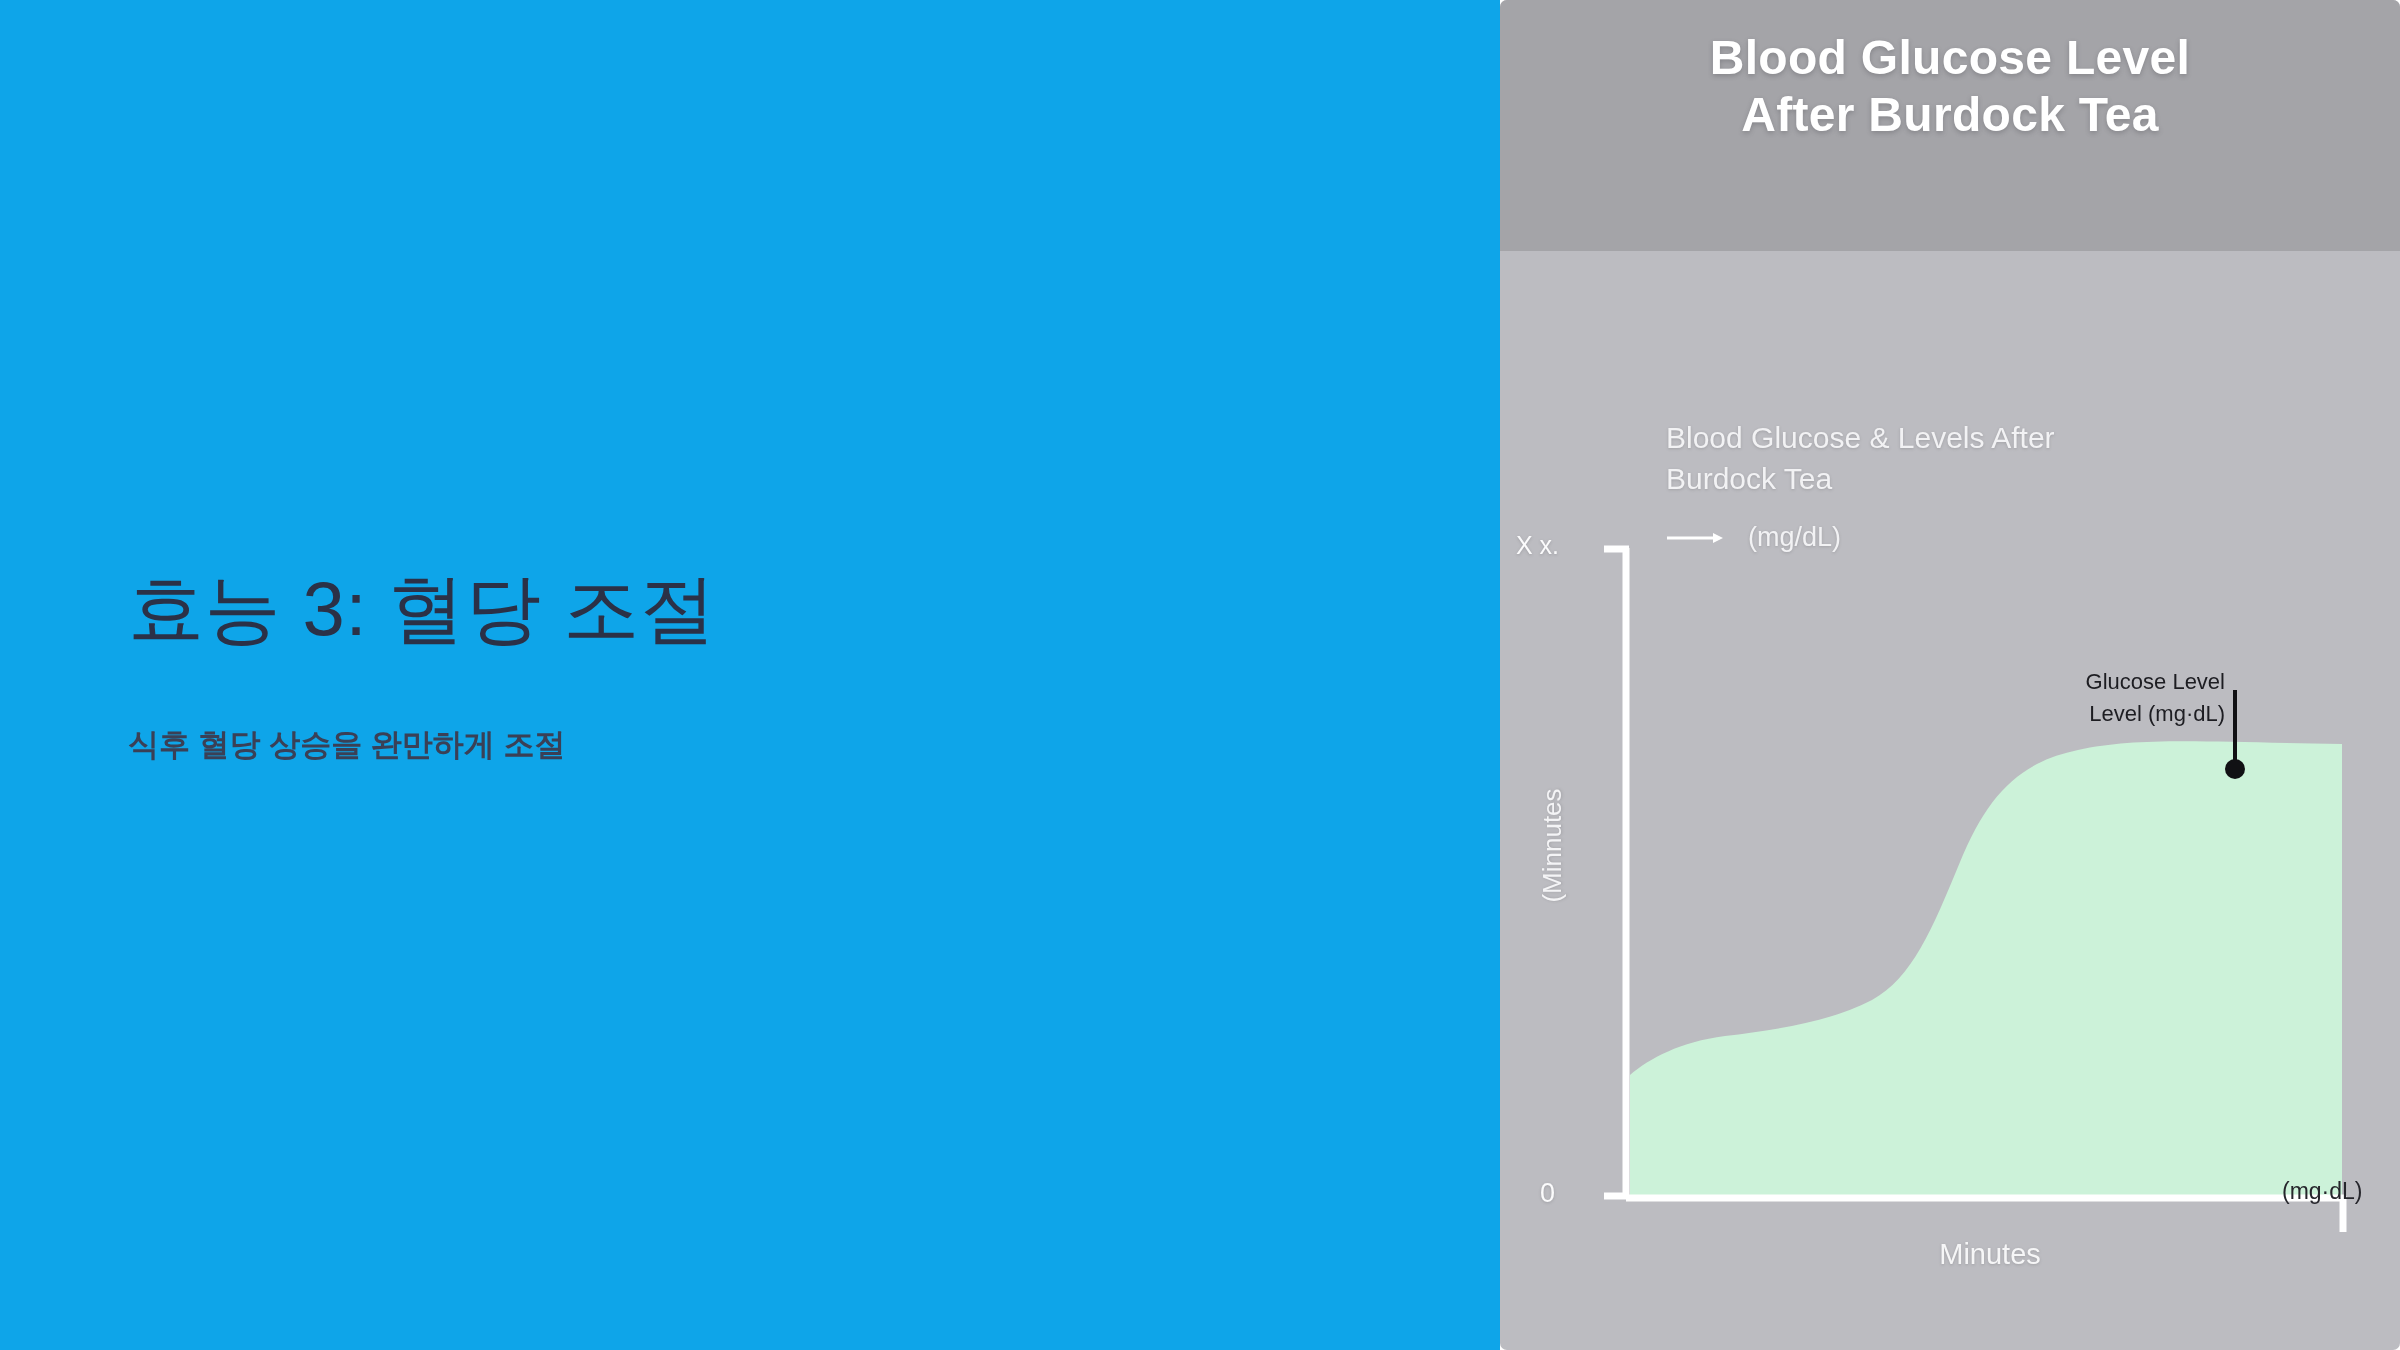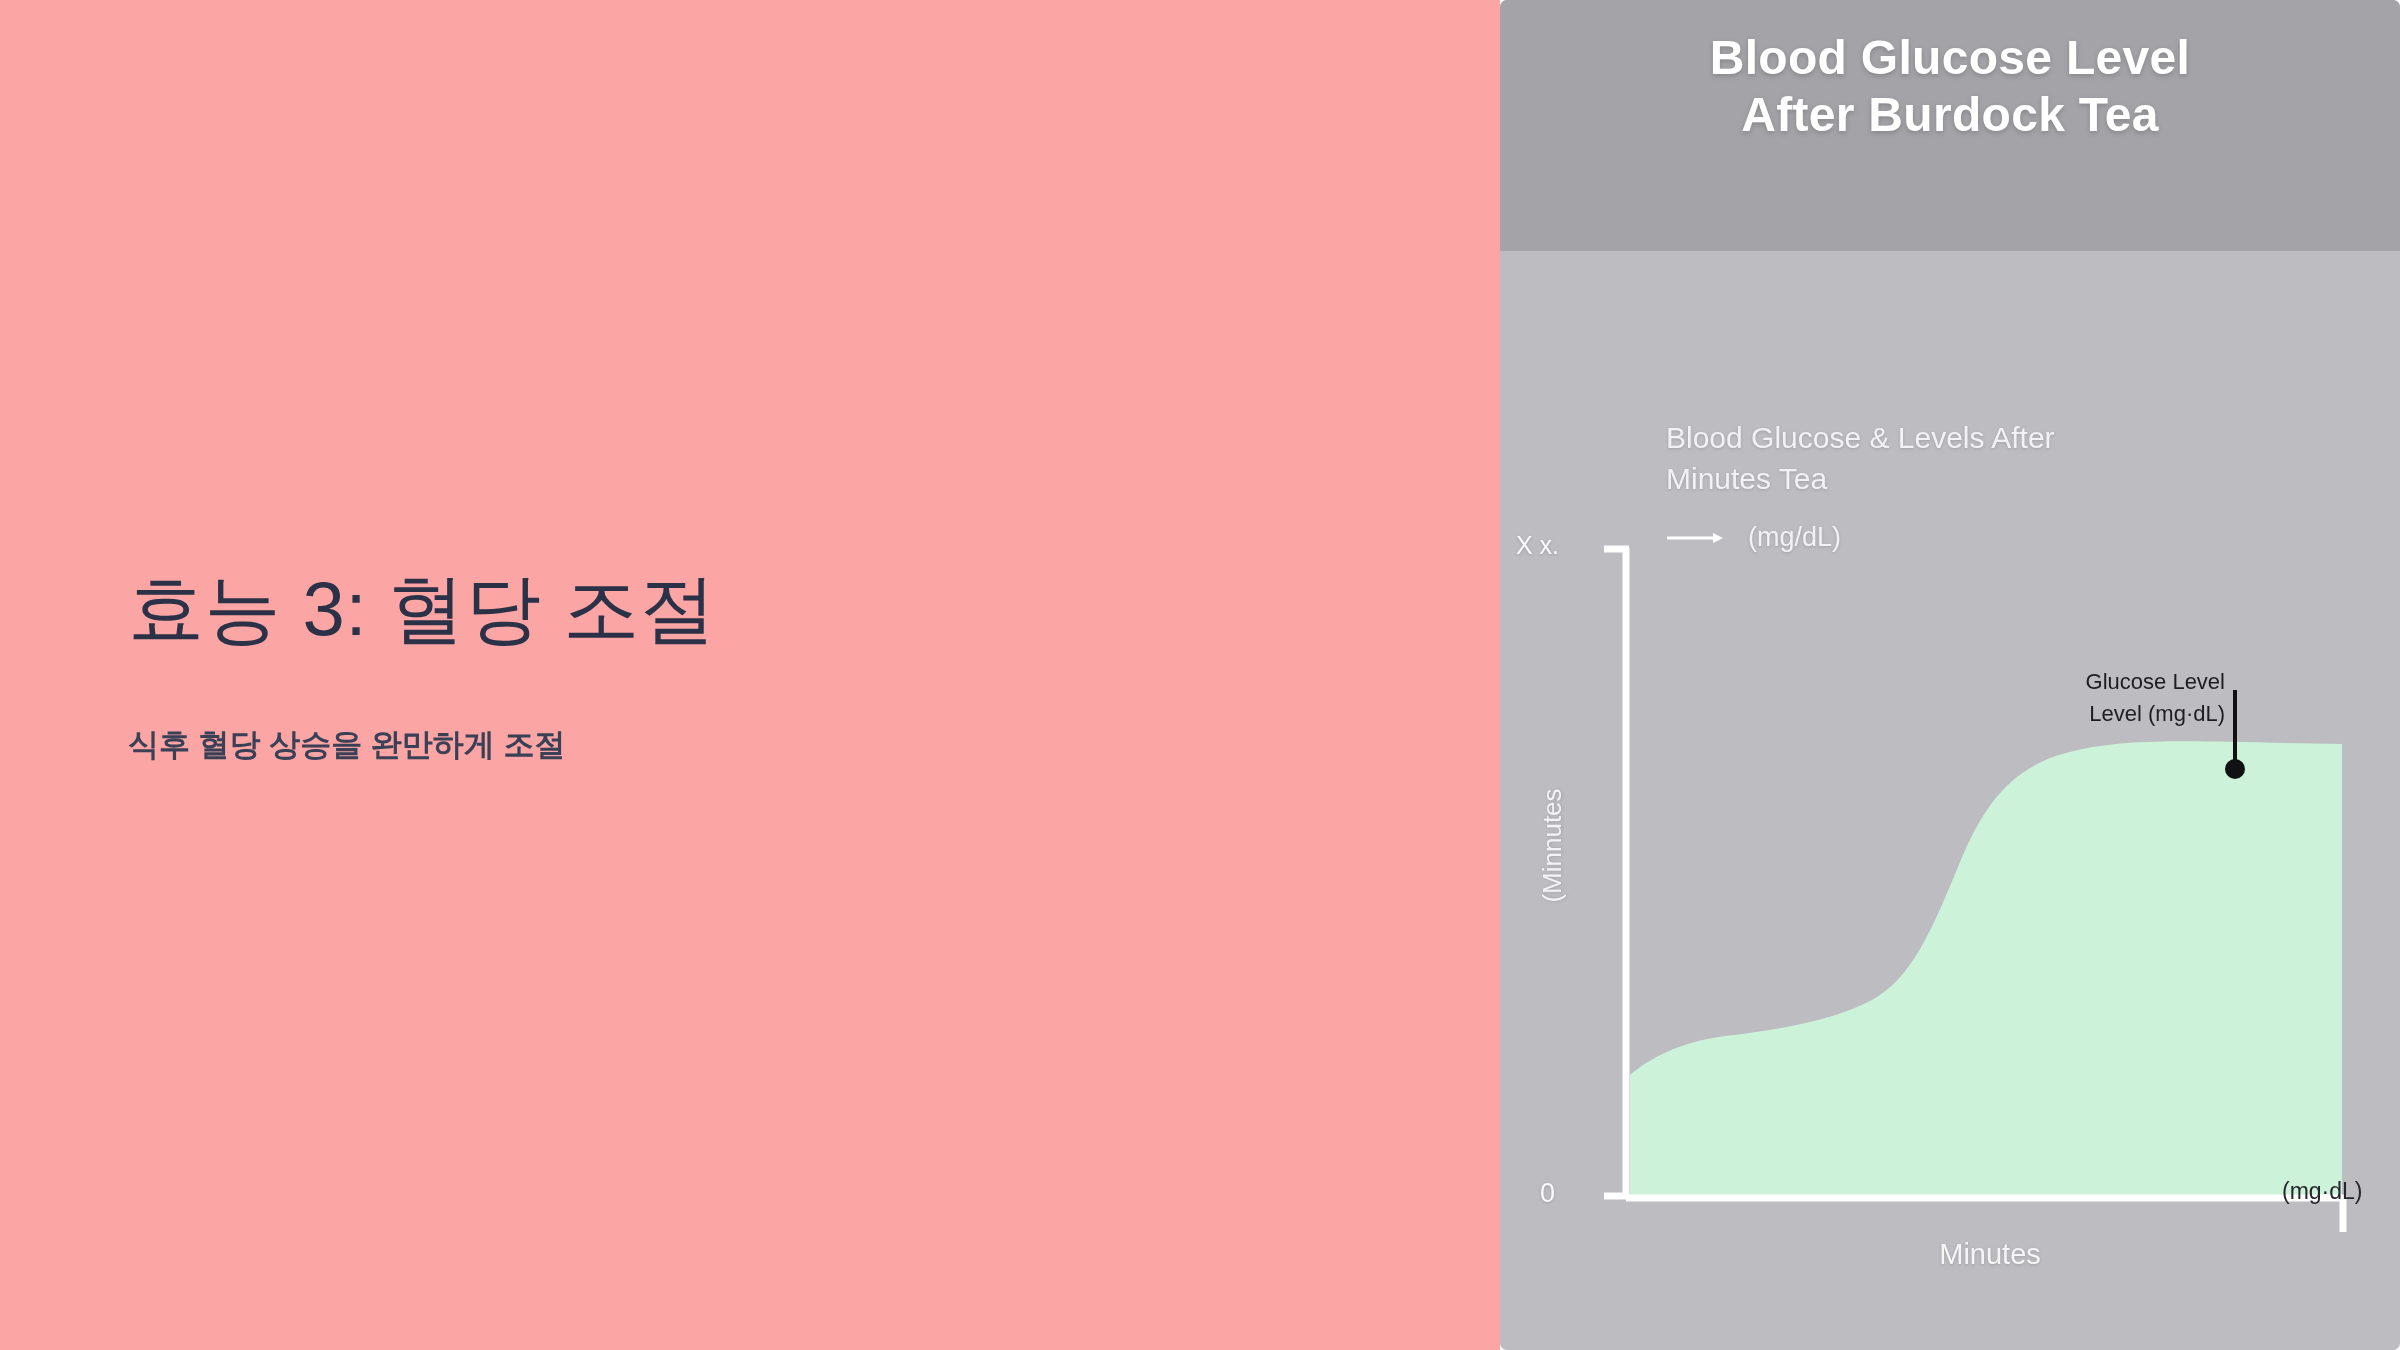--- a/index.html
+++ b/index.html
@@ -21,21 +21,21 @@
     background: #ffffff;
   }
 
   
   .left-pane {
     position: absolute;
     left: 0;
     top: 0;
     width: 1500px;
     height: 1350px;
-    background: #fca5a5;
+    background: #0ea5e9;
   }
   .heading {
     position: absolute;
     left: 128px;
     top: 565px;
     font-size: 76px;
     font-weight: 400;
     letter-spacing: 0.5px;
     color: #2b3147;
     white-space: nowrap;
@@ -209,21 +209,21 @@
 
     <div class="panel-title">
       <span>Blood Glucose Level</span>
       <span class="line2">After Burdock Tea</span>
     </div>
 
     <div class="chart-area">
 
       <div class="chart-caption">
         <span>Blood Glucose &amp; Levels After</span><br>
-        <span>Minutes Tea</span>
+        <span>Burdock Tea</span>
       </div>
 
       <div class="legend-row">
         <svg class="legend-arrow" viewBox="0 0 58 14">
           <line x1="1" y1="7" x2="48" y2="7" stroke="#ffffff" stroke-width="3"></line>
           <polygon points="47,2 57,7 47,12" fill="#ffffff"></polygon>
         </svg>
         <span class="legend-unit">(mg/dL)</span>
       </div>
 

